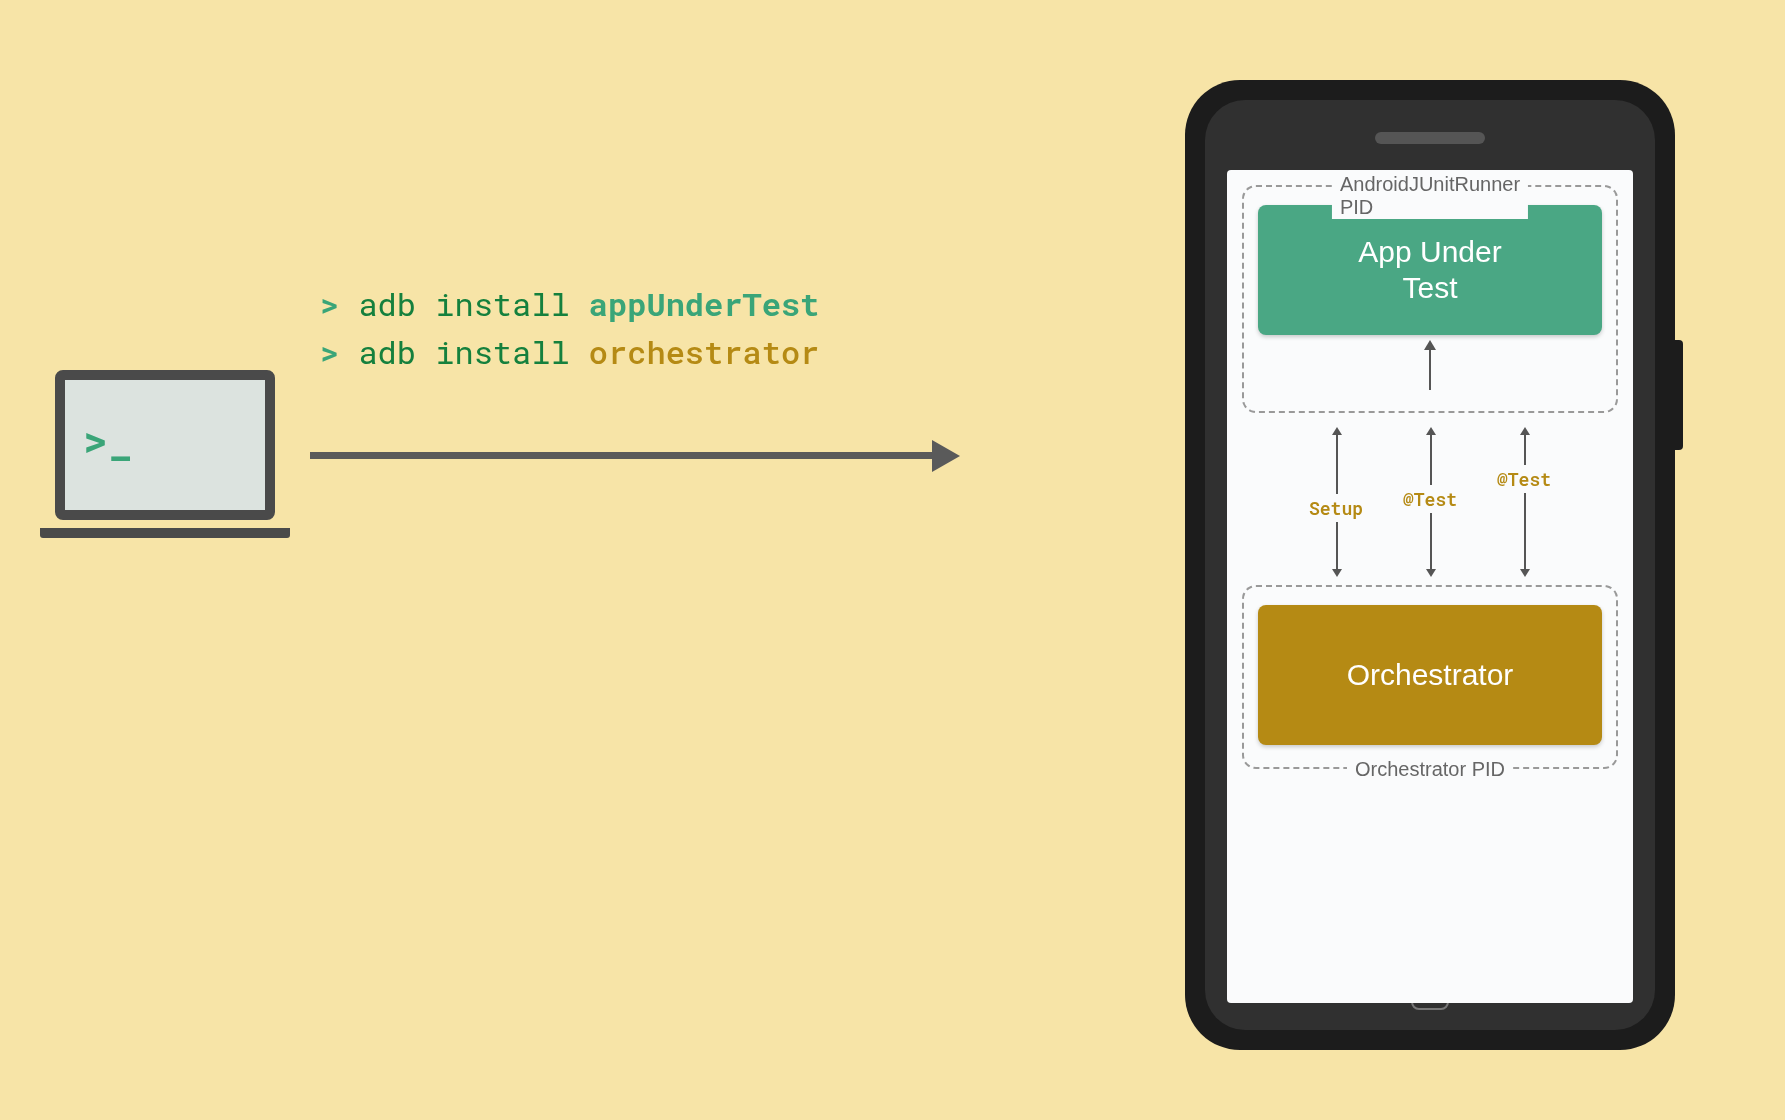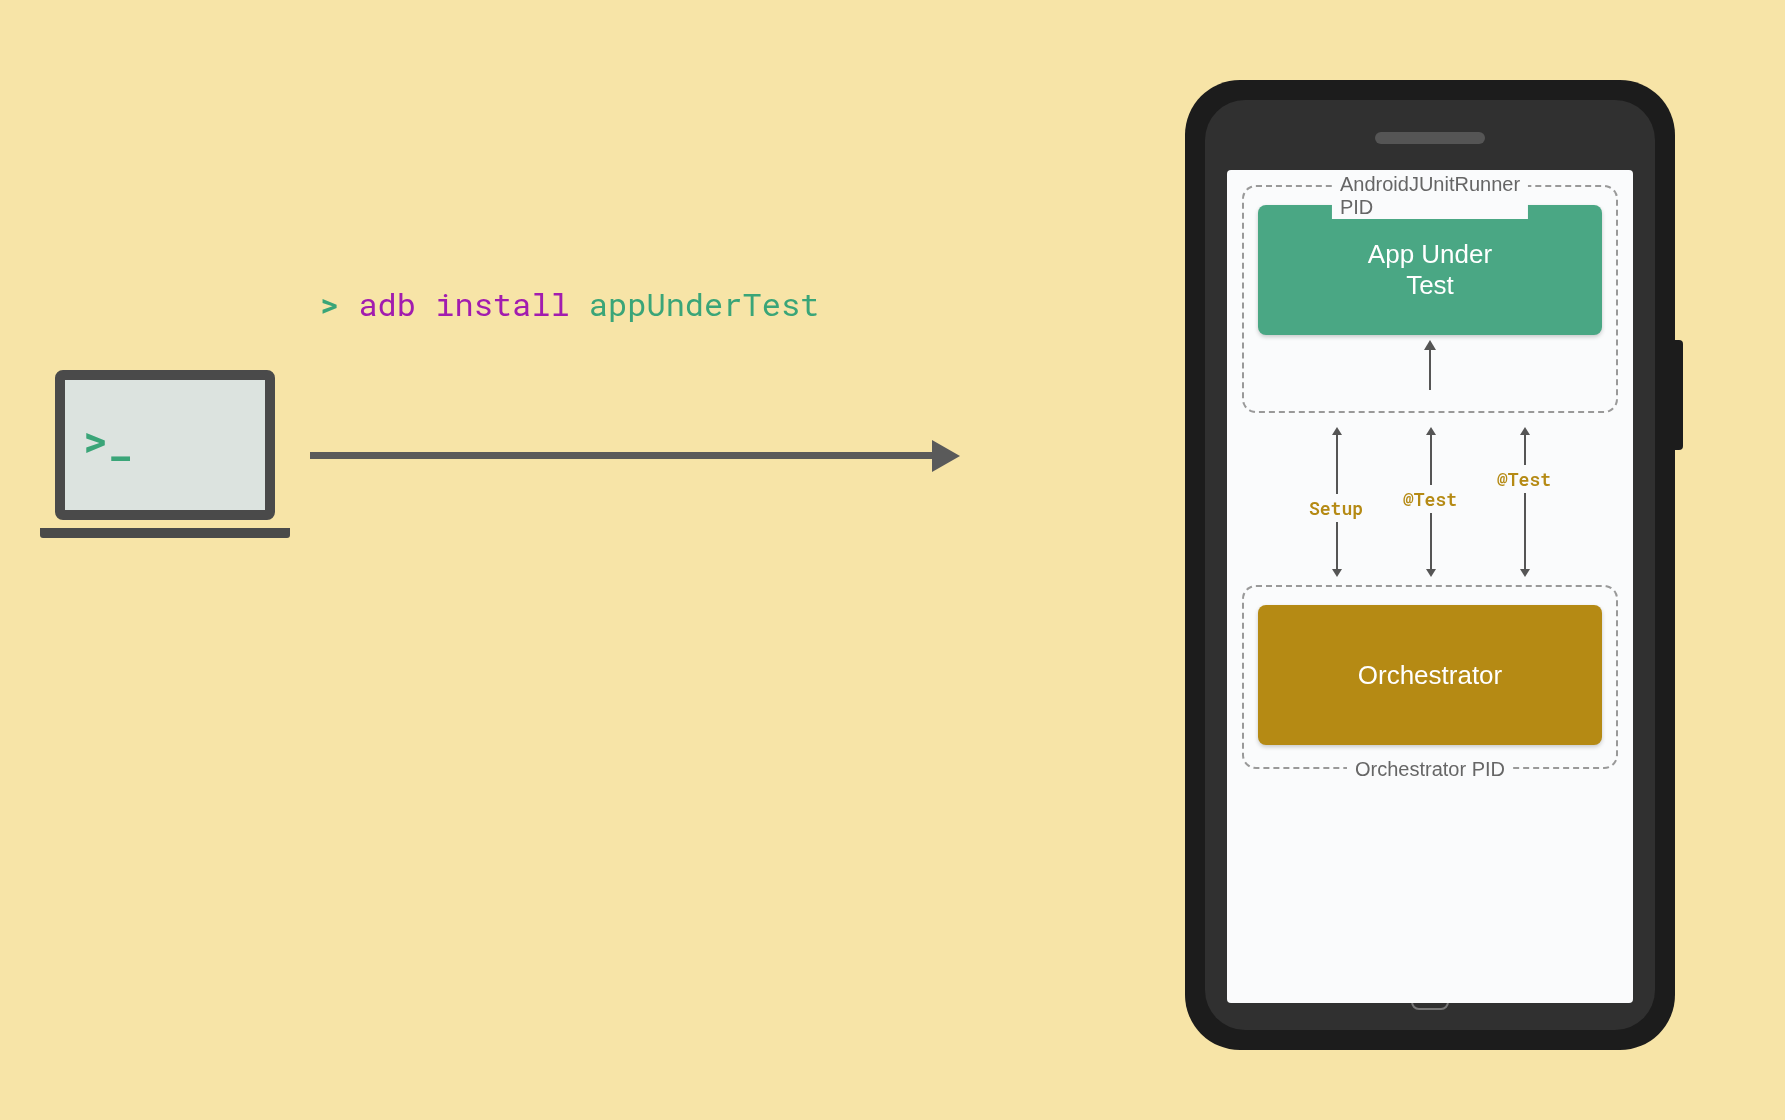--- a/index.html
+++ b/index.html
@@ -49,22 +49,22 @@
   .commands {
     position: absolute;
     left: 320px;
     top: 280px;
     font-size: 32px;
     font-family: 'Roboto Mono', 'Consolas', monospace;
     line-height: 1.5;
   }
   .cmd-line { white-space: nowrap; }
   .prompt { color: #3aa578; font-weight: 600; }
-  .cmd { color: #a21caf; }
-  .arg-green { color: #3aa578; font-weight: 400; }
+  .cmd { color: #15803d; }
+  .arg-green { color: #3aa578; font-weight: 700; }
   .arg-blue { color: #3b7dd8; font-weight: 500; }
   .arg-gold { color: #b58a14; font-weight: 500; }
 
   
   .arrow {
     position: absolute;
     left: 310px;
     top: 440px;
     width: 650px;
     height: 30px;
@@ -170,21 +170,21 @@
     padding: 0 8px;
     font-family: -apple-system, 'Helvetica Neue', sans-serif;
   }
   .pid-label.top { top: -14px; left: 50%; transform: translateX(-50%); }
   .pid-label.bottom { bottom: -14px; left: 50%; transform: translateX(-50%); }
 
   .block {
     color: #fff;
     border-radius: 8px;
     text-align: center;
-    font-size: 26px;
+    font-size: 30px;
     font-family: -apple-system, 'Helvetica Neue', Arial, sans-serif;
     font-weight: 400;
     display: flex;
     align-items: center;
     justify-content: center;
     box-shadow: 0 2px 4px rgba(0,0,0,0.2);
   }
   .block.green { background: #4aa784; height: 130px; line-height: 1.2; }
   .block.blue  { background: #3b7dd8; height: 80px; }
   .block.gold  { background: #b58a14; height: 140px; }
@@ -235,20 +235,24 @@
     <div class="laptop-screen">
       <div class="laptop-prompt">&gt;_</div>
     </div>
     <div class="laptop-base"></div>
   </div>
 
   <div class="commands">
     <div class="cmd-line">
       <span class="prompt">&gt;</span>
       <span class="cmd">adb install </span><span class="arg-green">appUnderTest</span>
+    </div>
+    <div class="cmd-line">
+      <span class="prompt">&gt;</span>
+      <span class="cmd">adb install </span><span class="arg-gold">orchestrator</span>
     </div>
   </div>
 
   <div class="arrow">
     <div class="arrow-line"></div>
     <div class="arrow-head"></div>
   </div>
 
 
   <div class="phone">

